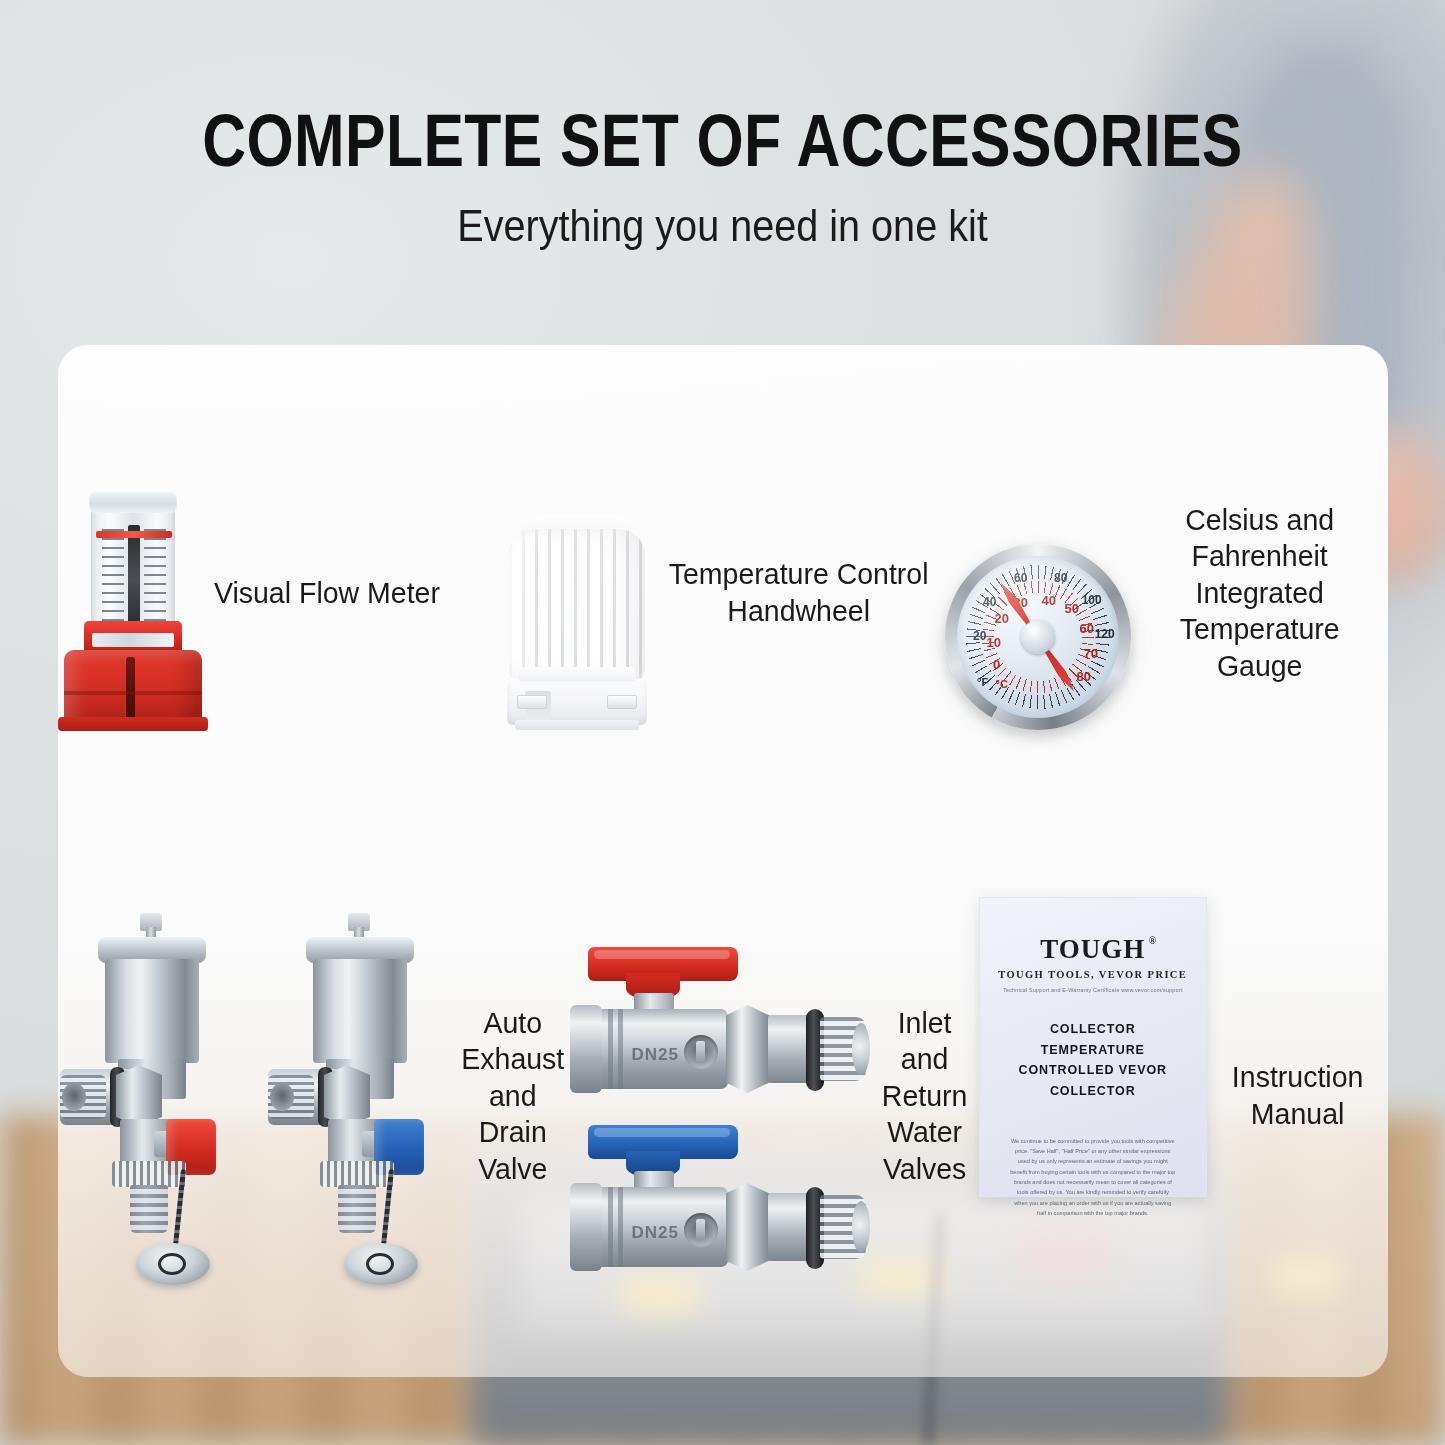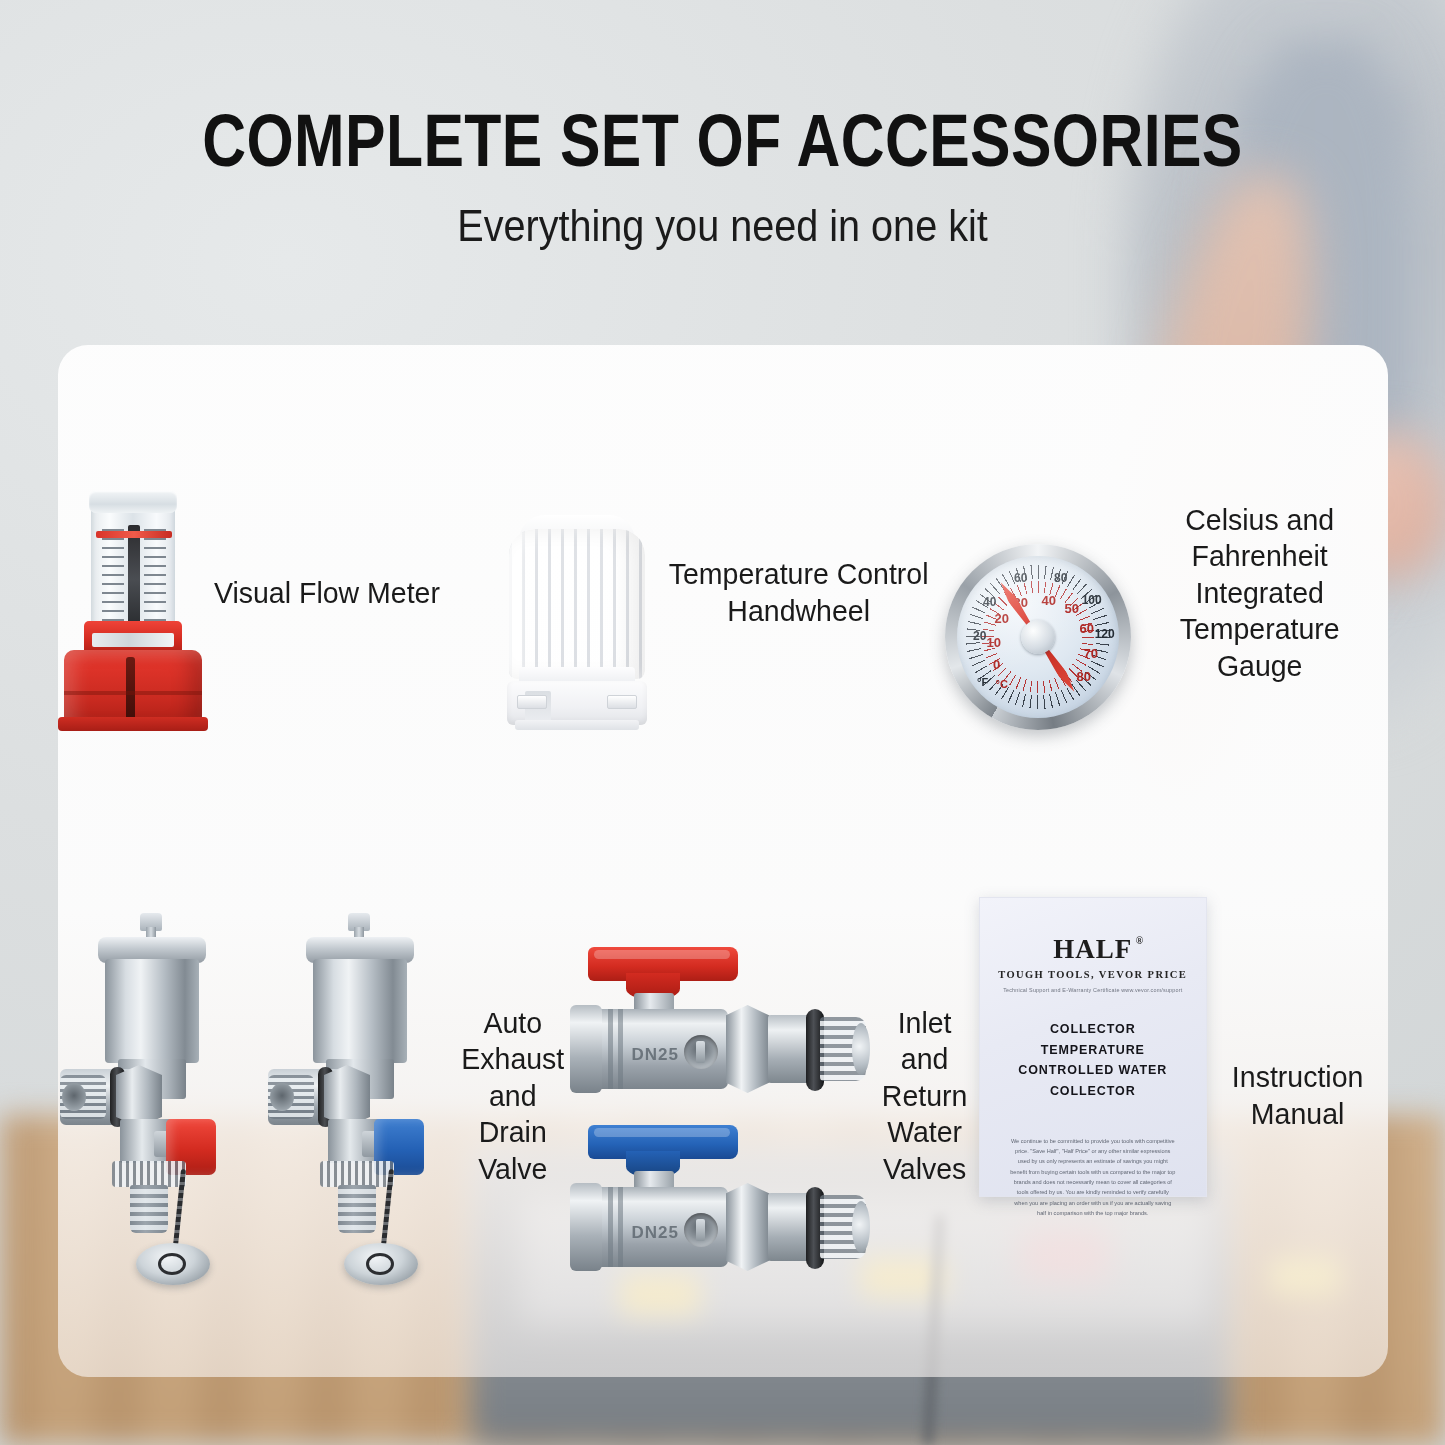--- a/index.html
+++ b/index.html
@@ -796,28 +796,28 @@
             <div class="bv-thread-end"></div>
         </div>
       </div>
       <div class="label">Inlet and Return Water Valves</div>
     </div>
 
     <div class="cell">
       <div class="art" style="align-items:flex-start; padding-top:12px;">
         <div class="manual">
           <div class="m-logo">
-            <span>HALF</span>
+            <span>TOUGH</span>
             <span class="m-reg">®</span>
           </div>
           <div class="m-tag">TOUGH TOOLS, VEVOR PRICE</div>
           <div class="m-micro">Technical Support and E-Warranty Certificate www.vevor.com/support</div>
           <div class="m-title">
             <div>COLLECTOR TEMPERATURE</div>
-            <div>CONTROLLED WATER COLLECTOR</div>
+            <div>CONTROLLED VEVOR COLLECTOR</div>
           </div>
           <div class="m-body">We continue to be committed to provide you tools with competitive price. "Save Half", "Half Price" or any other similar expressions used by us only represents an estimate of savings you might benefit from buying certain tools with us compared to the major top brands and does not necessarily mean to cover all categories of tools offered by us. You are kindly reminded to verify carefully when you are placing an order with us if you are actually saving half in comparison with the top major brands.</div>
         </div>
       </div>
       <div class="label">Instruction Manual</div>
     </div>
   </div>
 </div>
 
 </body></html>

